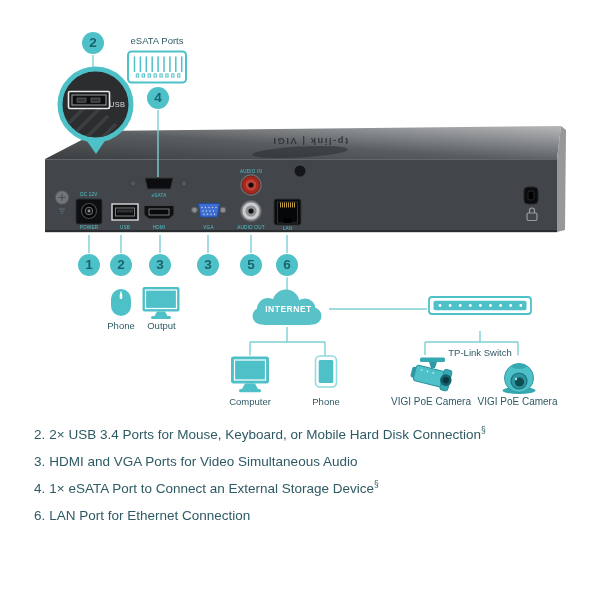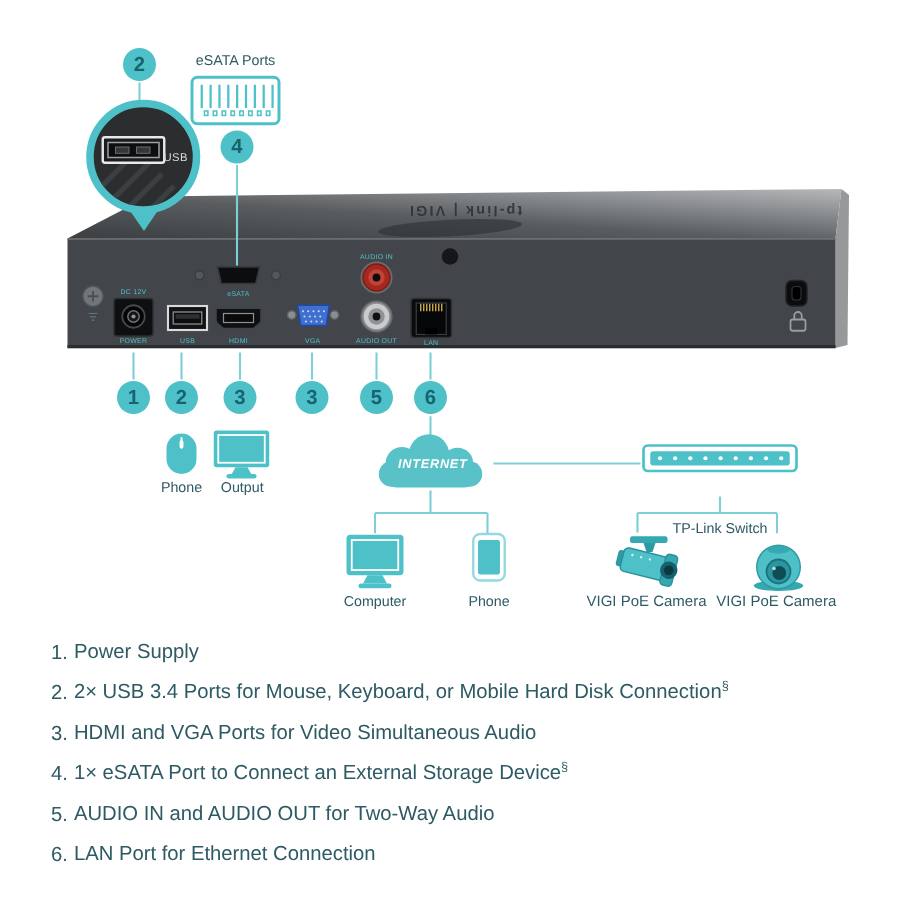--- a/index.html
+++ b/index.html
@@ -290,29 +290,27 @@
   <div class="badge" style="left:110px;top:254px;">2</div>
   <div class="badge" style="left:149px;top:254px;">3</div>
   <div class="badge" style="left:197px;top:254px;">3</div>
   <div class="badge" style="left:240px;top:254px;">5</div>
   <div class="badge" style="left:276px;top:254px;">6</div>
 
   <div class="lbl" style="left:157px;top:35px;">eSATA Ports</div>
   <div class="usb-mag-label">USB</div>
   <div class="lbl" style="left:121px;top:320px;">Phone</div>
   <div class="lbl" style="left:161.5px;top:320px;">Output</div>
-  <div class="lbl white" style="left:288.5px;top:304px;font-style:italic;">INTERNET</div>
+  <div class="lbl white" style="left:288.5px;top:304px;">INTERNET</div>
   <div class="lbl" style="left:480px;top:317px;margin-top:30px;">TP-Link Switch</div>
   <div class="lbl" style="left:250px;top:396px;">Computer</div>
   <div class="lbl" style="left:326px;top:396px;">Phone</div>
   <div class="lbl small" style="left:431px;top:396px;">VIGI PoE Camera</div>
   <div class="lbl small" style="left:517.5px;top:396px;">VIGI PoE Camera</div>
 
   <div class="legend">
-    <div class="legend-row"><span class="ln">1.</span><span>Power Supply</span><sup></sup></div>
     <div class="legend-row"><span class="ln">2.</span><span>2× USB 3.4 Ports for Mouse, Keyboard, or Mobile Hard Disk Connection</span><sup>§</sup></div>
     <div class="legend-row"><span class="ln">3.</span><span>HDMI and VGA Ports for Video Simultaneous Audio</span><sup></sup></div>
     <div class="legend-row"><span class="ln">4.</span><span>1× eSATA Port to Connect an External Storage Device</span><sup>§</sup></div>
-    <div class="legend-row"><span class="ln">5.</span><span>AUDIO IN and AUDIO OUT for Two-Way Audio</span><sup></sup></div>
     <div class="legend-row"><span class="ln">6.</span><span>LAN Port for Ethernet Connection</span><sup></sup></div>
   </div>
 
 </div>
 
 </body></html>

